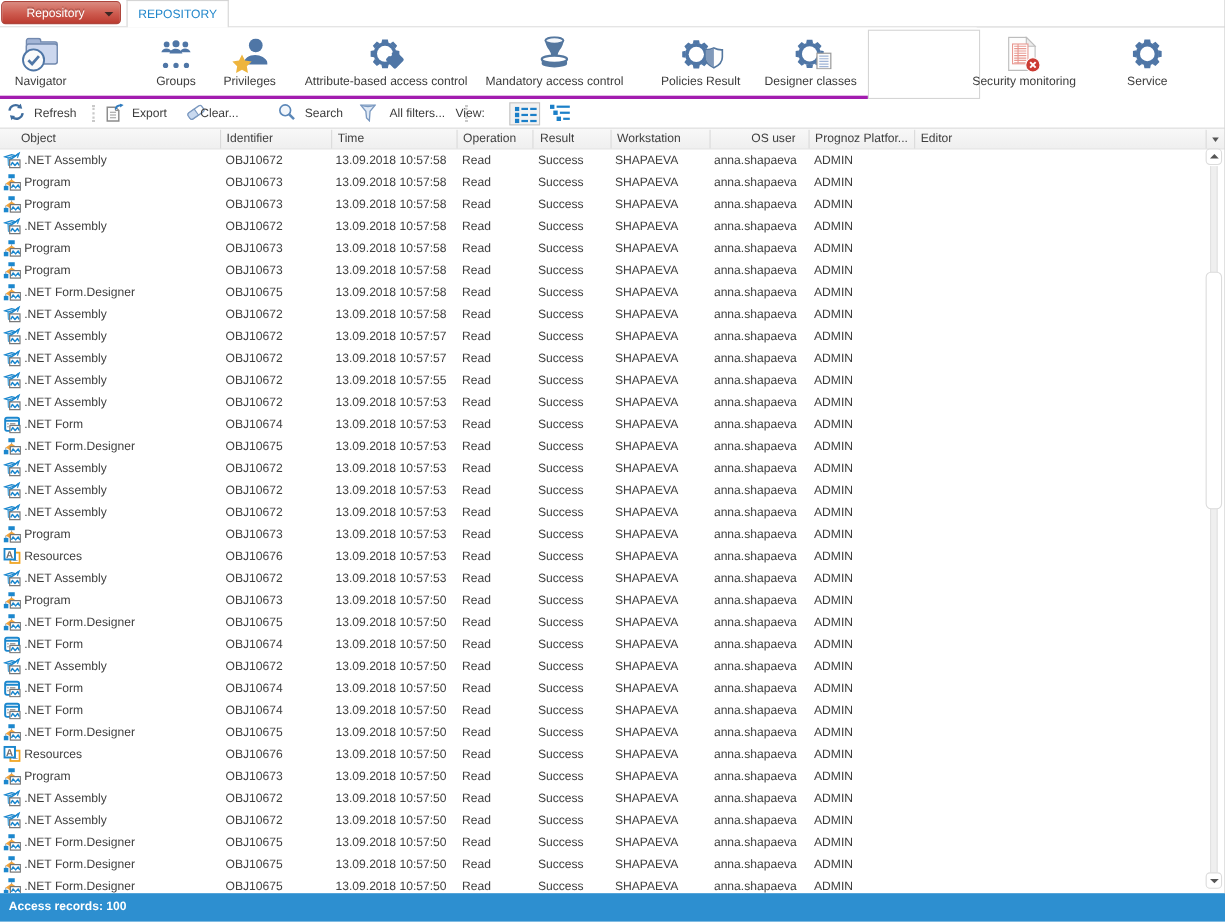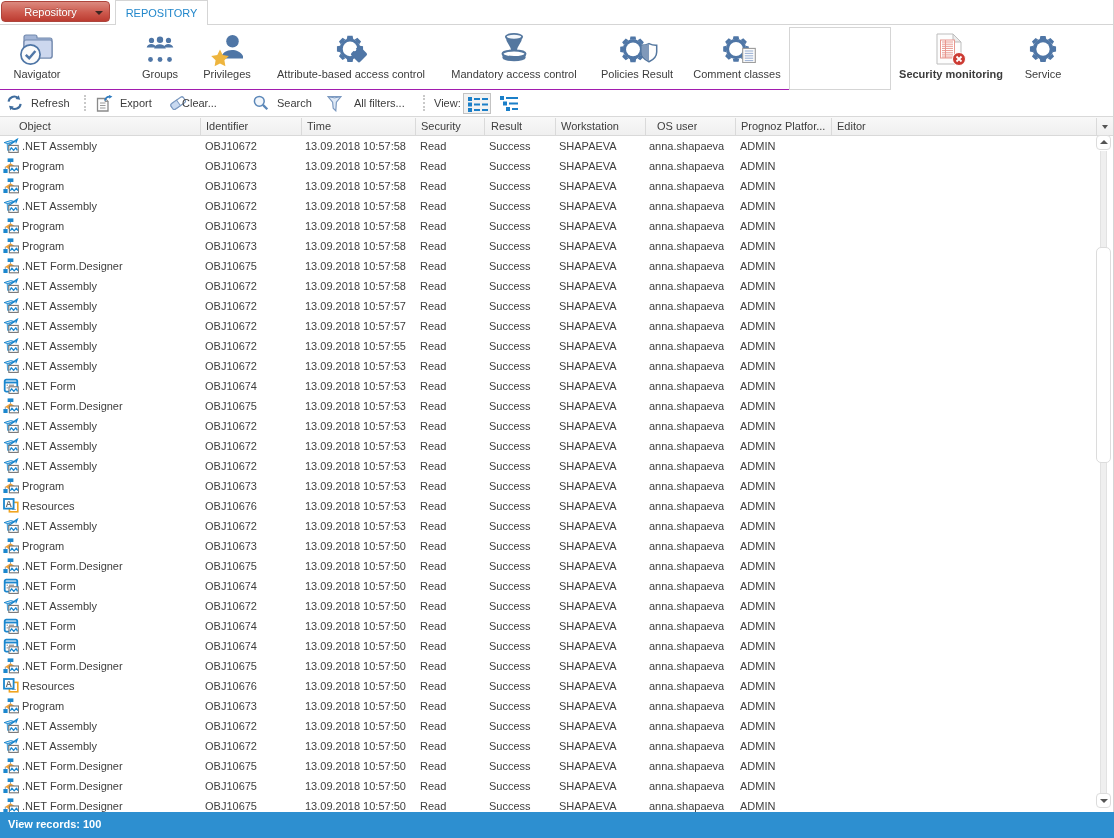--- a/index.html
+++ b/index.html
@@ -5,21 +5,21 @@
 body{font-family:"Liberation Sans",sans-serif;background:#fff;position:relative;font-size:11px;color:#3e3e3e}
 
 #tabstrip{position:absolute;left:0;top:0;width:1114px;height:25px;background:#fff;border-bottom:1px solid #d5d5d5}
 #repbtn{position:absolute;left:1px;top:1px;width:109px;height:21px;border-radius:4px;
  background:linear-gradient(#db8a7f,#cd5a4e 55%,#bc3c31);border:1px solid #ae453c;
  color:#fff;text-align:center;line-height:20px;font-size:11px;padding-right:10px;text-shadow:0 -1px 0 rgba(0,0,0,.2)}
 #repbtn .caret{position:absolute;right:6px;top:9px;width:0;height:0;border-left:4px solid transparent;border-right:4px solid transparent;border-top:4.5px solid #3c2723}
 #tab1{position:absolute;left:115px;top:0;width:93px;height:25px;background:#fff;border:1px solid #d5d5d5;border-bottom:none;
  color:#2287cb;text-align:center;line-height:25px;font-size:11px}
 
-#ribbon{position:absolute;left:0;top:25px;width:888px;height:65px;background:#fff;border-bottom:1px solid #a21caf}
+#ribbon{position:absolute;left:0;top:25px;width:888px;height:65px;background:#fff;border-bottom:3px solid #a21caf}
 .ritem{position:absolute;top:0;height:64px;text-align:center}
 .ritem .lbl{position:absolute;left:0;right:0;top:43px;font-size:11px;color:#3c3c3c;white-space:nowrap;text-align:center}
 .ritem svg{position:absolute;top:4px;left:50%;transform:translateX(-50%)}
 #selbox{position:absolute;left:789px;top:2px;width:102px;height:63px;border:1px solid #d5d5d5;background:#fff}
 #selbox ~ .sel .lbl{color:#2287cb}
 .sel .lbl{color:#2287cb !important}
 
 #toolbar{position:absolute;left:0;top:90px;width:1114px;height:26px;background:#fff}
 .titem{position:absolute;top:0;height:26px;line-height:26px;white-space:nowrap;color:#3c3c3c;font-size:11px}
 .titem svg{vertical-align:middle;margin-top:-2px}
@@ -90,21 +90,21 @@
         <circle cx="14.0" cy="16.9" r="10.4" fill="#4f76a6"></circle>
         <path d="M 23.88 13.66 L 27.06 14.30 L 27.06 19.50 L 23.88 20.14 ZM 23.28 21.60 L 25.07 24.30 L 21.40 27.97 L 18.70 26.18 ZM 17.24 26.78 L 16.60 29.96 L 11.40 29.96 L 10.76 26.78 ZM 9.30 26.18 L 6.60 27.97 L 2.93 24.30 L 4.72 21.60 ZM 4.12 20.14 L 0.94 19.50 L 0.94 14.30 L 4.12 13.66 ZM 4.72 12.20 L 2.93 9.50 L 6.60 5.83 L 9.30 7.62 ZM 10.76 7.02 L 11.40 3.84 L 16.60 3.84 L 17.24 7.02 ZM 18.70 7.62 L 21.40 5.83 L 25.07 9.50 L 23.28 12.20 Z" fill="#4f76a6"></path>
         <circle cx="14.0" cy="16.9" r="7.28" fill="#fff"></circle>
         <g transform="rotate(45 23 22)">
           <rect x="17" y="16" width="12.4" height="12.4" rx="1.8" fill="#4f76a6"></rect>
         </g>
         <circle cx="18.6" cy="17.5" r="1.7" fill="#fff"></circle>
       </svg>
       <div class="lbl">Attribute-based access control</div>
     </div>
-    <div class="ritem" style="left:414px;width:200px;">
+    <div class="ritem" style="left:404px;width:200px;">
       <svg width="26" height="29" viewBox="0 0 26 29" style="top:8px">
         <path d="M4.8 3.6 Q4.6 8 8.2 12.5 Q10.2 15.2 10.3 18.5 L10.3 20.8 L15.7 20.8 L15.7 18.5 Q15.8 15.2 17.8 12.5 Q21.4 8 21.2 3.6 Z" fill="#54779f"></path>
         <ellipse cx="13" cy="3.8" rx="8.2" ry="2.9" fill="#f4f7fb" stroke="#54779f" stroke-width="1.8"></ellipse>
         <ellipse cx="13" cy="25" rx="11.5" ry="3.3" fill="#54779f"></ellipse>
         <rect x="1.5" y="20.8" width="23" height="4.2" fill="#54779f"></rect>
         <ellipse cx="13" cy="20.8" rx="11.5" ry="3.3" fill="#fff" stroke="#54779f" stroke-width="2"></ellipse>
       </svg>
       <div class="lbl">Mandatory access control</div>
     </div>
     <div class="ritem" style="left:537px;width:200px;">
@@ -122,23 +122,23 @@
         <circle cx="13.0" cy="16.0" r="10.2" fill="#4f76a6"></circle>
         <path d="M 22.69 12.83 L 25.81 13.45 L 25.81 18.55 L 22.69 19.17 ZM 22.10 20.61 L 23.86 23.25 L 20.25 26.86 L 17.61 25.10 ZM 16.17 25.69 L 15.55 28.81 L 10.45 28.81 L 9.83 25.69 ZM 8.39 25.10 L 5.75 26.86 L 2.14 23.25 L 3.90 20.61 ZM 3.31 19.17 L 0.19 18.55 L 0.19 13.45 L 3.31 12.83 ZM 3.90 11.39 L 2.14 8.75 L 5.75 5.14 L 8.39 6.90 ZM 9.83 6.31 L 10.45 3.19 L 15.55 3.19 L 16.17 6.31 ZM 17.61 6.90 L 20.25 5.14 L 23.86 8.75 L 22.10 11.39 Z" fill="#4f76a6"></path>
         <circle cx="13.0" cy="16.0" r="6.94" fill="#fff"></circle>
         <rect x="19.7" y="15.4" width="12.6" height="14.2" fill="#fbfbfb" stroke="#9a9a9a" stroke-width="1.1"></rect>
         <path d="M21.8 18 h8.4" stroke="#9fb4d6" stroke-width="1.1"></path>
         <path d="M21.8 20.4 h8.4" stroke="#9fb4d6" stroke-width="1.1"></path>
         <path d="M21.8 22.8 h8.4" stroke="#9fb4d6" stroke-width="1.1"></path>
         <path d="M21.8 25.2 h8.4" stroke="#9fb4d6" stroke-width="1.1"></path>
         <path d="M21.8 27.6 h8.4" stroke="#9fb4d6" stroke-width="1.1"></path>
       </svg>
-      <div class="lbl">Comment classes</div>
-    </div>
-    <div class="ritem" style="left:851px;width:200px;font-weight:bold;">
+      <div class="lbl">Designer classes</div>
+    </div>
+    <div class="ritem" style="left:831px;width:200px;">
       <svg width="30" height="33" viewBox="0 0 30 33" style="top:8px">
         <path d="M1 1 h16 l8 8 v22 h-24 Z" fill="#fdfdfd" stroke="#bdbdbd" stroke-width="1"></path>
         <path d="M17 1 l8 8 h-8 Z" fill="#ececec" stroke="#bdbdbd" stroke-width="1"></path>
         <rect x="4.5" y="7" width="14" height="18" fill="#fff" stroke="#e89890" stroke-width="1"></rect>
         <path d="M6 9.0 h11" stroke="#e89890" stroke-width="1"></path>
         <path d="M6 11.2 h11" stroke="#e89890" stroke-width="1"></path>
         <path d="M6 13.3 h11" stroke="#e89890" stroke-width="1"></path>
         <path d="M6 15.4 h11" stroke="#e89890" stroke-width="1"></path>
         <path d="M6 17.6 h11" stroke="#e89890" stroke-width="1"></path>
         <path d="M6 19.8 h11" stroke="#e89890" stroke-width="1"></path>
@@ -187,21 +187,21 @@
         <circle cx="6.3" cy="6.3" r="4.9" fill="#f2f6fb" stroke="#5b87b8" stroke-width="1.5"></circle>
         <path d="M9.9 9.9 L14.3 14.3" stroke="#5b87b8" stroke-width="2.3"></path>
       </svg></div>
     <div class="titem" style="left:277px">Search</div>
     <div class="titem" style="left:327px"><svg width="15" height="17" viewBox="0 0 15 17">
         <path d="M1 1.6 h13 l-4.6 5.6 l-0.6 8.6 l-2.6 -2.6 l-0.6 -6 Z" fill="#dfe9f6" stroke="#7b99c0" stroke-width="1.2"></path>
         <path d="M1 1.6 q6.5 2.6 13 0" fill="none" stroke="#7b99c0" stroke-width="1"></path>
       </svg></div>
     <div class="titem" style="left:354px">All filters...</div>
     <div class="tsep" style="left:423px"></div>
-    <div class="titem" style="left:434px">View:</div>
+    <div class="titem" style="left:414px">View:</div>
     <div id="viewbtn">
       <svg width="20" height="15" viewBox="0 0 20 15">
         <g fill="#1b7fc8">
           <rect x="0" y="0" width="4" height="4"></rect>
           <rect x="6" y="1" width="6" height="2"></rect>
           <rect x="14" y="1" width="6" height="2"></rect>
           <rect x="0" y="5.5" width="4" height="4"></rect>
           <rect x="6" y="6.5" width="6" height="2"></rect>
           <rect x="14" y="6.5" width="6" height="2"></rect>
           <rect x="0" y="11" width="4" height="4"></rect>
@@ -218,24 +218,24 @@
           <rect x="9" y="6.5" width="9" height="2"></rect>
           <rect x="6" y="11" width="4" height="4"></rect>
           <rect x="12" y="12" width="6" height="2"></rect>
         </g>
       </svg></div>
   </div>
 <div id="ghead">
     <div class="hc" style="left:19px">Object</div>
     <div class="hc" style="left:206px">Identifier</div>
     <div class="hc" style="left:307px">Time</div>
-    <div class="hc" style="left:421px">Security</div>
+    <div class="hc" style="left:421px">Operation</div>
     <div class="hc" style="left:491px">Result</div>
     <div class="hc" style="left:561px">Workstation</div>
-    <div class="hc" style="left:657px">OS user</div>
+    <div class="hc" style="left:683px">OS user</div>
     <div class="hc" style="left:741px">Prognoz Platfor...</div>
     <div class="hc" style="left:837px">Editor</div>
     <div class="vs" style="left:200px"></div>
     <div class="vs" style="left:301px"></div>
     <div class="vs" style="left:415px"></div>
     <div class="vs" style="left:484px"></div>
     <div class="vs" style="left:555px"></div>
     <div class="vs" style="left:645px"></div>
     <div class="vs" style="left:735px"></div>
     <div class="vs" style="left:831px"></div>
@@ -875,13 +875,13 @@
 <div id="sbar">
     <div class="sbtn" style="top:-2px">
       <div class="tri" style="top:4px;border-bottom:4px solid #555"></div>
     </div>
     <div id="strack"></div>
     <div id="sthumb"></div>
     <div class="sbtn" style="top:656px">
       <div class="tri" style="top:5px;border-top:4px solid #555"></div>
     </div>
   </div>
-<div id="status">View records: 100</div>
+<div id="status">Access records: 100</div>
 <div id="rborder"></div>
 </body></html>

